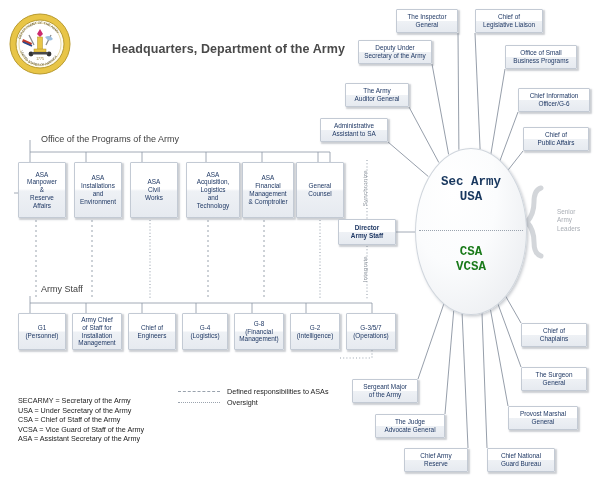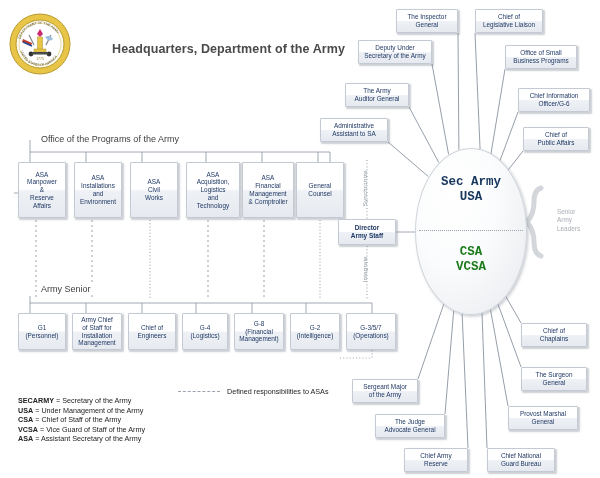--- a/index.html
+++ b/index.html
@@ -88,21 +88,21 @@
     position:absolute;left:557px;top:208px;
     font-size:6.4px;line-height:8.4px;color:#a9aeb5;z-index:4;
   }
 
   
   #note{
     position:absolute;left:18px;top:396px;z-index:4;
     font-size:7.2px;line-height:9.6px;color:#222;
   }
   #note .hd{font-weight:bold;}
-  #note b{font-weight:bold;}
+  #note b{font-weight:normal;}
 
   #legend{position:absolute;left:178px;top:386px;z-index:4;font-size:7.2px;color:#222;}
   #legend .row{display:flex;align-items:center;height:11px;}
   #legend .sw{width:42px;height:0;margin-right:7px;}
   #legend .sw.dash{border-top:1.2px dashed #9aa3ae;}
   #legend .sw.dot{border-top:1.4px dotted #9aa3ae;}
 </style>
 </head>
 <body>
 
@@ -196,21 +196,21 @@
     </g>
 
     <g stroke="#8a94a3" stroke-width=".8" fill="none">
       <path d="M396 232 H418"></path>
     </g>
 
     <path d="M541 188 q-7 2 -7 14 q0 12 -7 20 q7 8 7 20 q0 12 7 14" stroke="#d3d6da" stroke-width="5" fill="none" stroke-linecap="round"></path>
   </svg>
 
   <div class="grouplabel" style="left:38px;top:134px;">Office of the Programs of the Army</div>
-  <div class="grouplabel" style="left:38px;top:284px;">Army Senior</div>
+  <div class="grouplabel" style="left:38px;top:284px;">Army Staff</div>
 
   <div class="vlabel" style="left:362px;top:170px;">Synchronize</div>
   <div class="vlabel" style="left:362px;top:256px;">Integrate</div>
 
   <div id="oval">
     <div class="t1">
       <span>Sec Army</span><br>
       <span>USA</span>
     </div>
     <div class="divider"></div>
@@ -297,27 +297,31 @@
 Advocate General</div>
       <div class="box" style="left: 404px; top: 448px; width: 64px; height: 24px;">Chief Army
 Reserve</div>
       <div class="box" style="left: 487px; top: 448px; width: 68px; height: 24px;">Chief National
 Guard Bureau</div>
     </div>
 
   <div id="note">
     <div id="noteLines">
         <div><b>SECARMY</b><span> = Secretary of the Army</span></div>
-        <div><b>USA</b><span> = Under Management of the Army</span></div>
+        <div><b>USA</b><span> = Under Secretary of the Army</span></div>
         <div><b>CSA</b><span> = Chief of Staff of the Army</span></div>
         <div><b>VCSA</b><span> = Vice Guard of Staff of the Army</span></div>
         <div><b>ASA</b><span> =  Assistant Secretary of the Army</span></div>
       </div>
   </div>
 
   <div id="legend">
       <div class="row">
         <span class="sw dash"></span>
         <span>Defined responsibilities to ASAs</span>
       </div>
+      <div class="row">
+        <span class="sw dot"></span>
+        <span>Oversight</span>
+      </div>
     </div>
 
 </div>
 
 </body></html>

